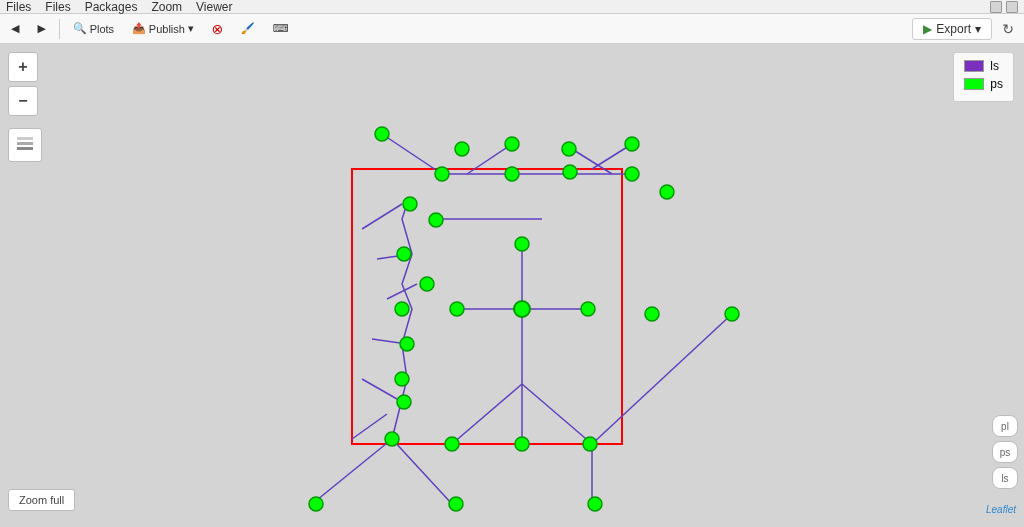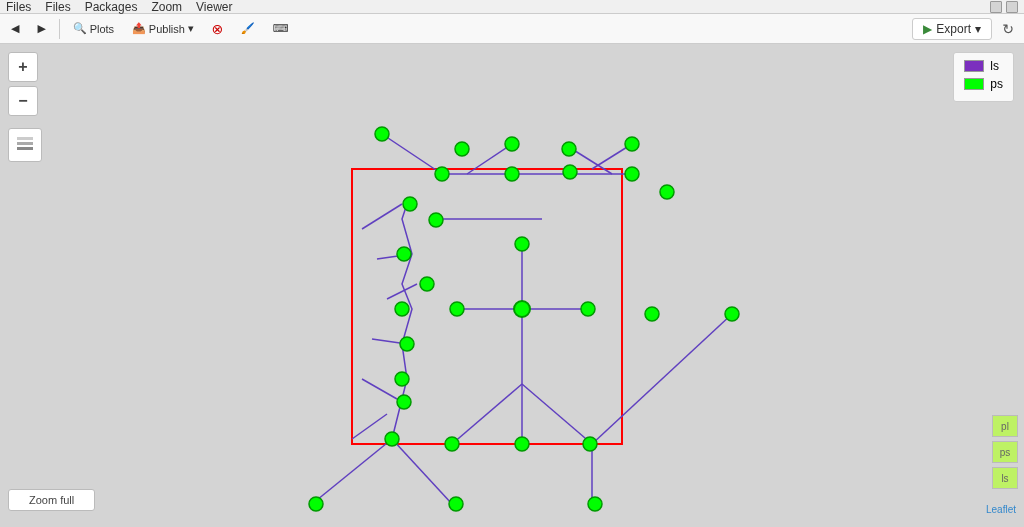--- a/index.html
+++ b/index.html
@@ -64,37 +64,37 @@
       border: 1px solid #ccc; border-radius: 3px; padding: 6px 10px; z-index: 10;
     }
     .legend-item { display: flex; align-items: center; gap: 6px; margin-bottom: 4px; font-size: 12px; }
     .legend-color { width: 20px; height: 12px; border: 1px solid #999; }
 
     
     .bottom-right-btns {
       position: absolute; right: 6px; bottom: 30px; display: flex; flex-direction: column; gap: 4px; z-index: 10;
     }
     .side-btn {
-      width: 26px; height: 22px; background: #bef264; border: 1px solid #bbb;
-      border-radius: 0; display: flex; align-items: center; justify-content: center;
+      width: 26px; height: 22px; background: #ffffff; border: 1px solid #bbb;
+      border-radius: 8px; display: flex; align-items: center; justify-content: center;
       font-size: 10px; cursor: pointer; color: #666;
     }
 
     
     .zoom-full-btn {
       position: absolute; left: 8px; bottom: 8px;
       background: #fff; border: 1px solid #bbb; border-radius: 3px;
-      padding: 4px 20px; font-size: 11px; cursor: pointer; color: #444; z-index: 10;
+      padding: 4px 10px; font-size: 11px; cursor: pointer; color: #444; z-index: 10;
     }
 
     
     .leaflet-attr {
       position: absolute; right: 8px; bottom: 4px; font-size: 10px; color: #555; z-index: 10;
     }
-    .leaflet-attr a { color: #3388cc; text-decoration: none; }
+    .leaflet-attr a { color: #3388cc; text-decoration: none; font-style: italic; }
 
     
     .map-svg { position: absolute; top: 0; left: 0; width: 100%; height: 100%; }
   </style>
 </head>
 <body>
 
 <div class="menu-bar">
   <span class="menu-item">Files</span>
   <span class="menu-item">Files</span>

